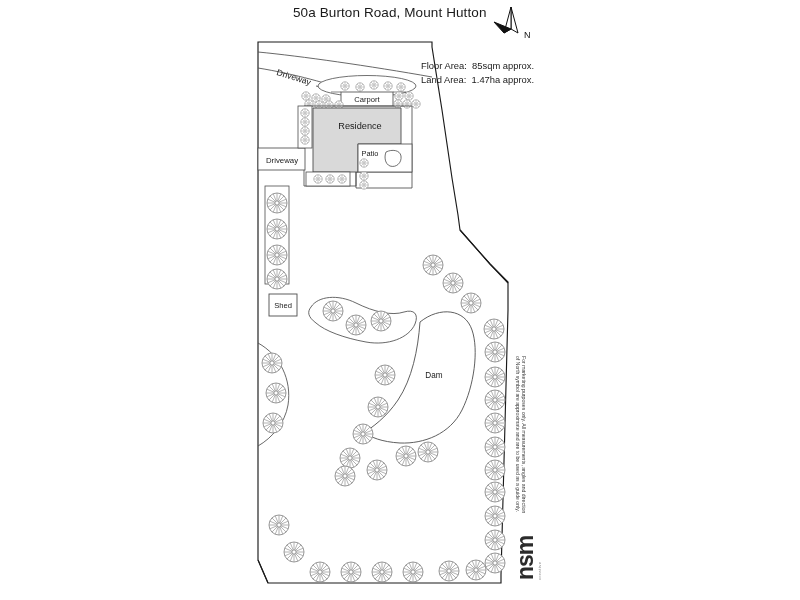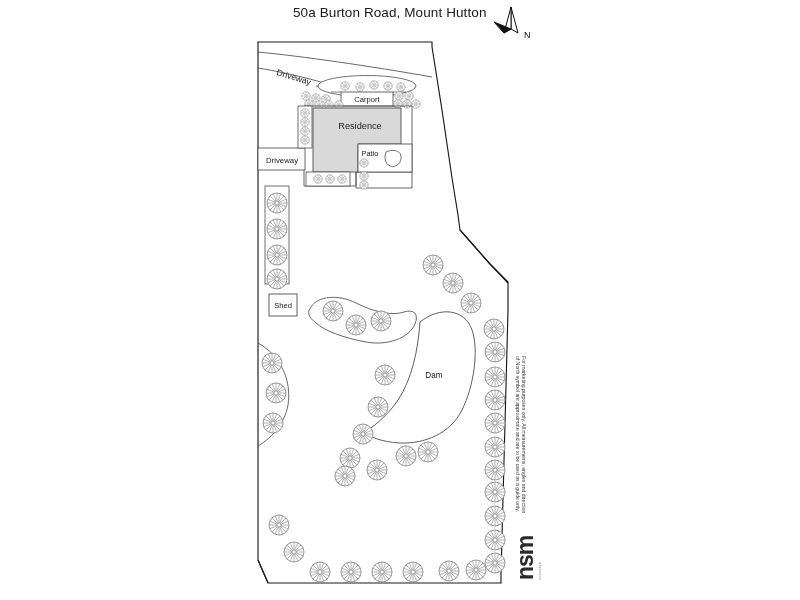--- a/index.html
+++ b/index.html
@@ -82,20 +82,24 @@
   }
   svg text { font-family: "Liberation Sans", sans-serif; }
 </style>
 </head>
 <body>
 
 <div id="plan-root">
 
   <div class="page-title">50a Burton Road, Mount Hutton</div>
 
+  <div class="area-info">
+    <div>Floor Area:  85sqm approx.</div>
+    <div>Land Area:  1.47ha approx.</div>
+  </div>
 
   <div class="compass-n">N</div>
 
   <div class="disclaimer">For marketing purposes only. All measurements, angles and direction of North symbol are approximate and are to be used as a guide only.</div>
 
   <div class="brand">
     <div class="brand-mark">nsm</div>
     <div class="brand-sub">creative</div>
   </div>
 

